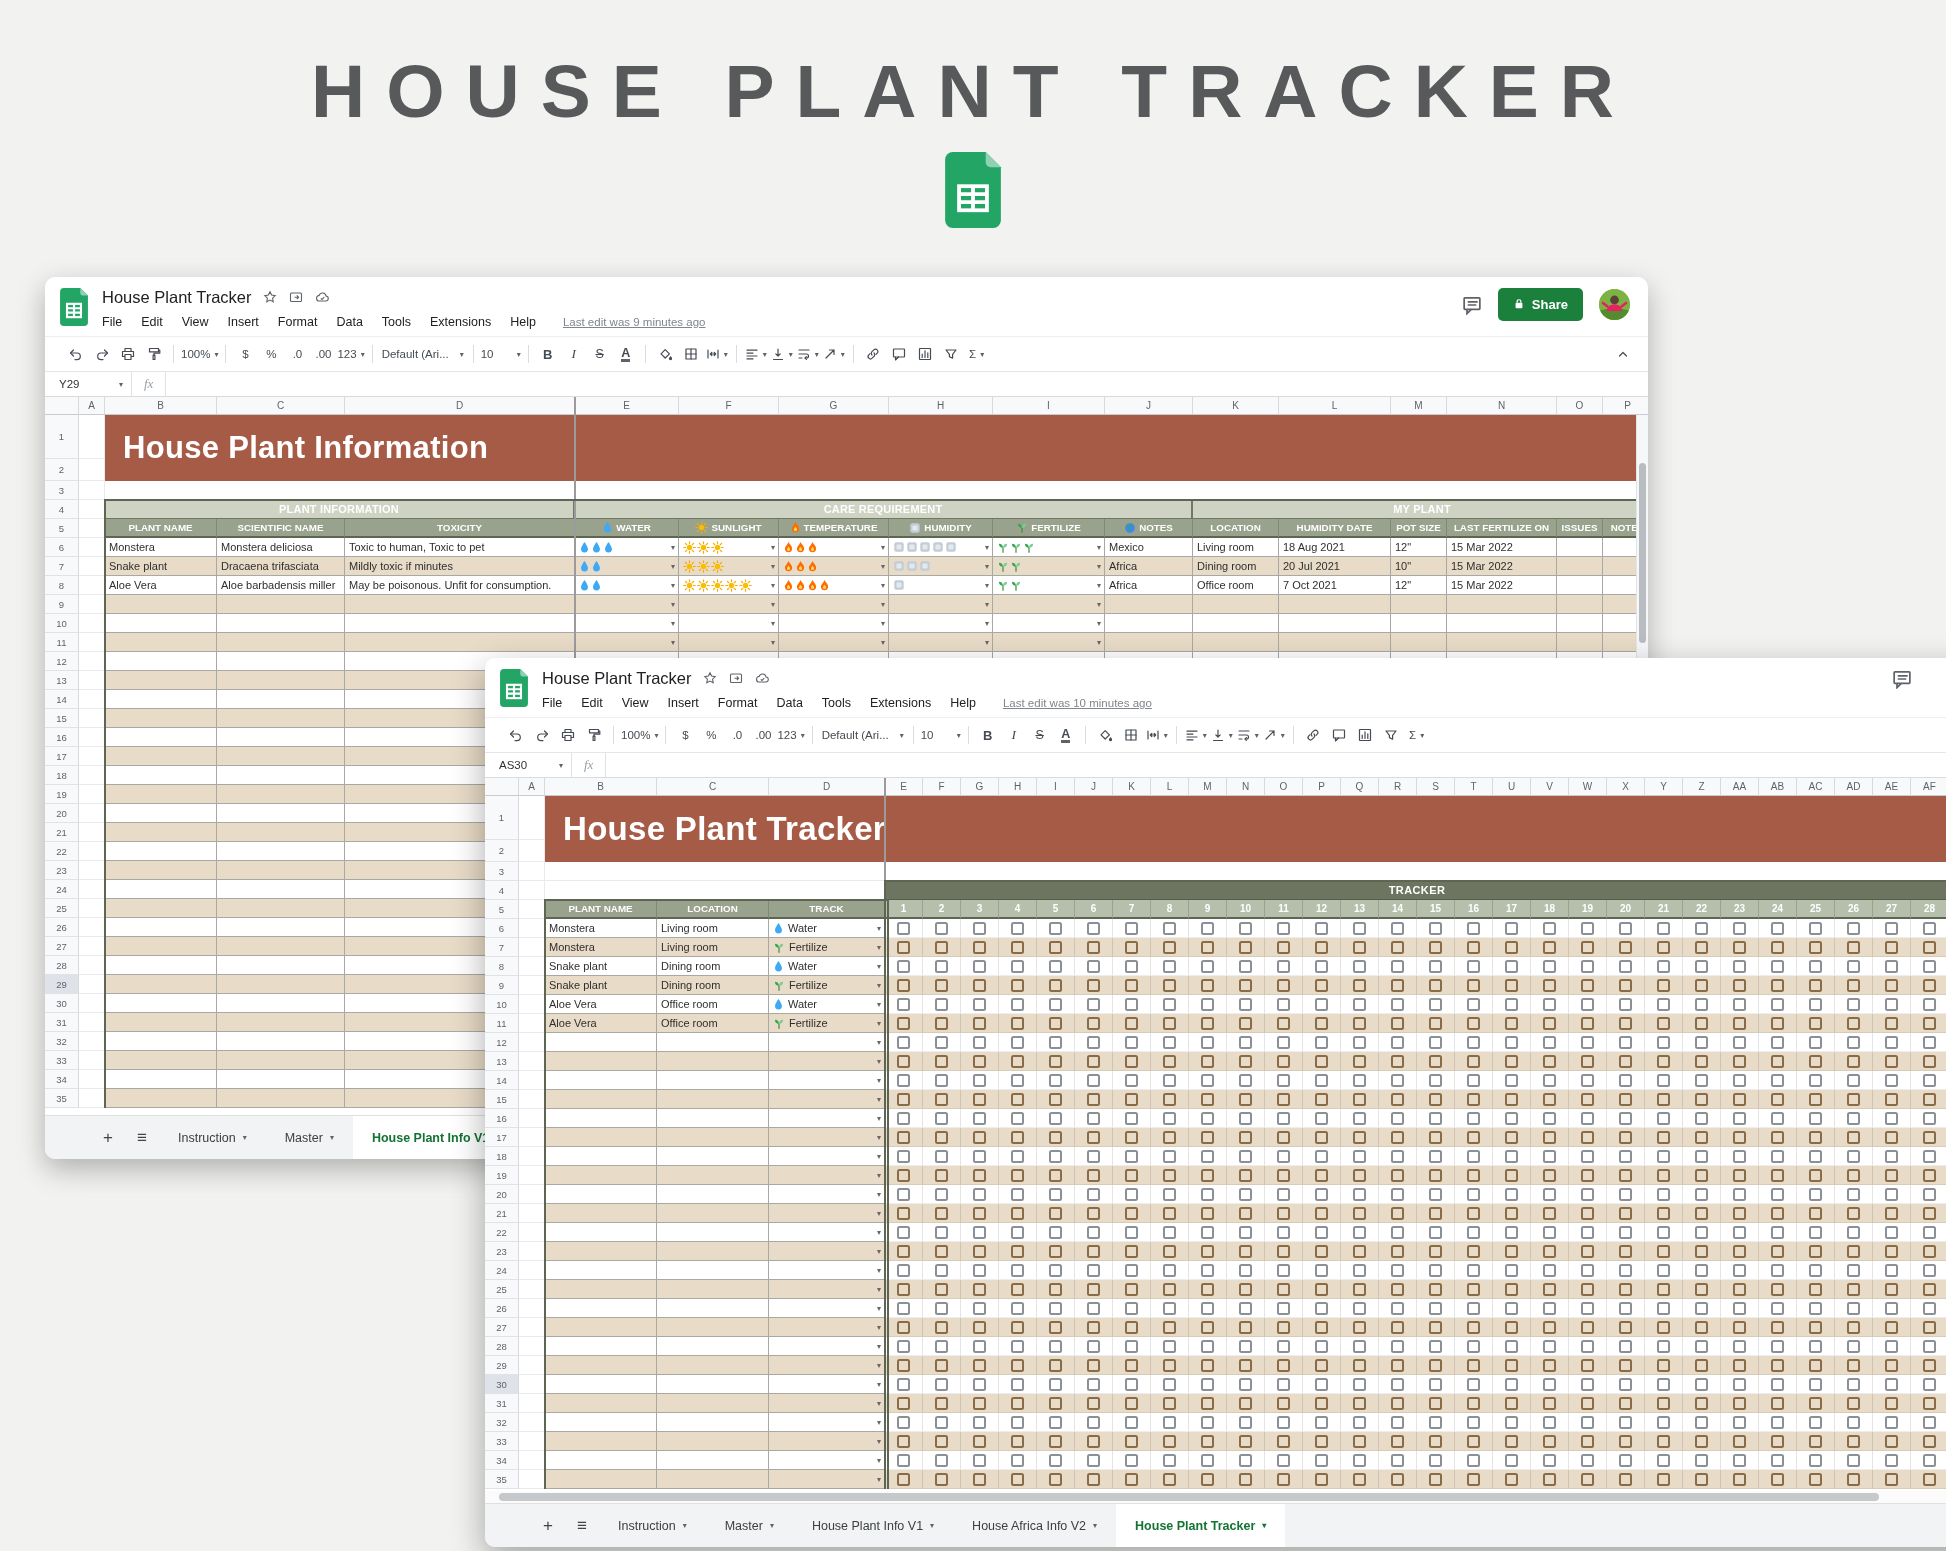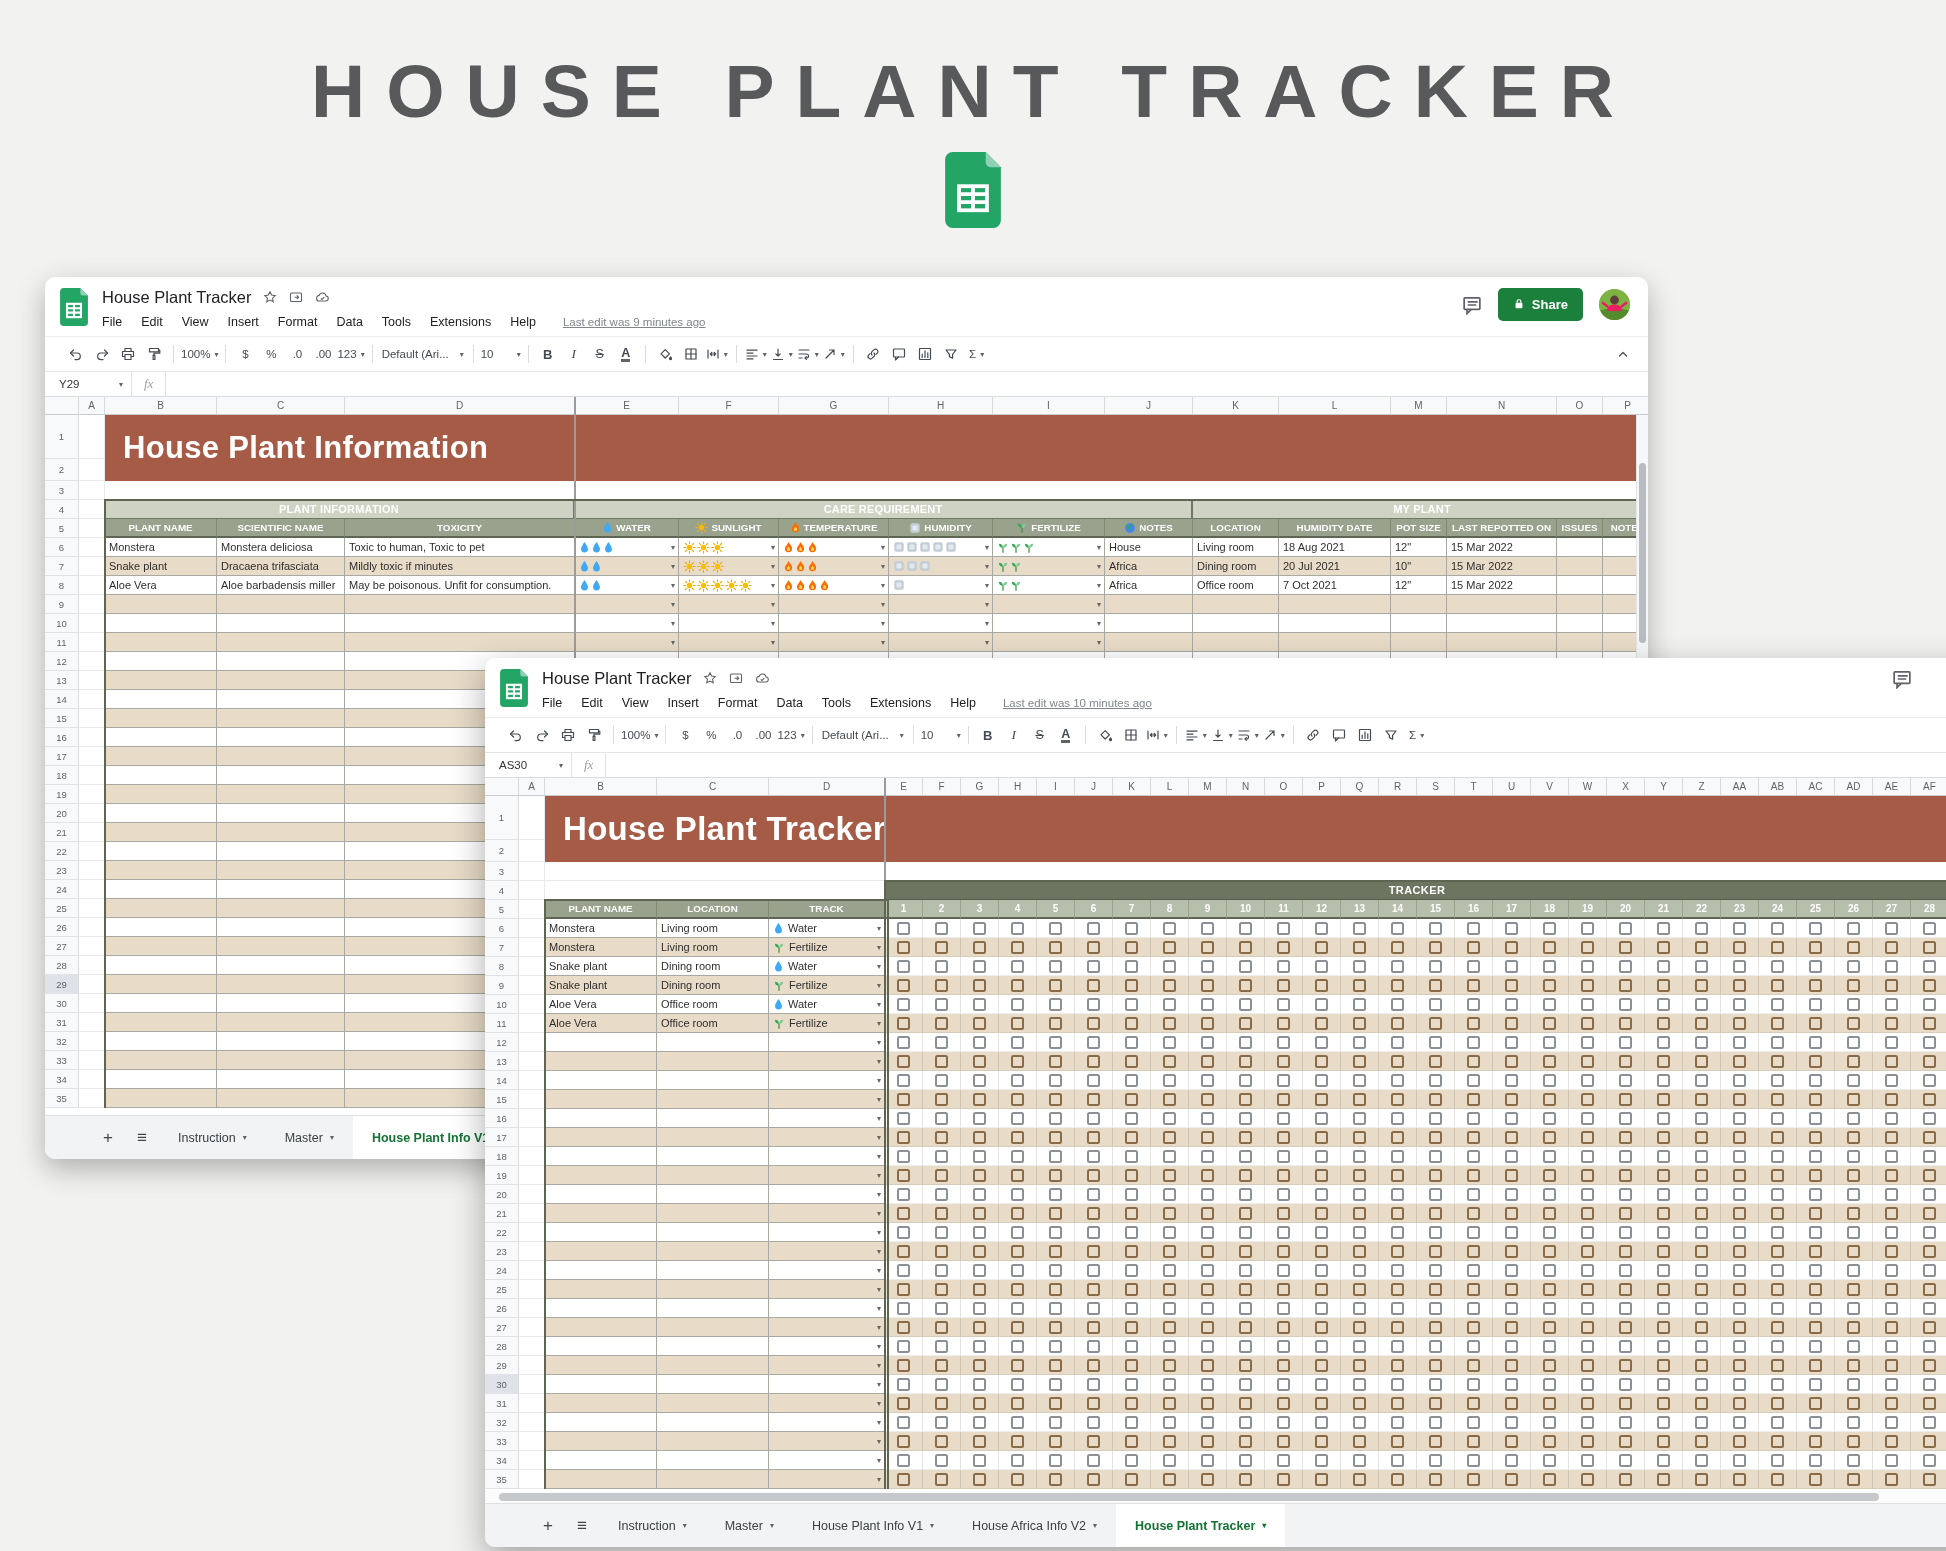--- a/index.html
+++ b/index.html
@@ -423,21 +423,21 @@
             <div class="g-cell hdr-cell" style="width: 86px; height: 19px;">
               <span>LOCATION</span>
             </div>
             <div class="g-cell hdr-cell" style="width: 112px; height: 19px;">
               <span>HUMIDITY DATE</span>
             </div>
             <div class="g-cell hdr-cell" style="width: 56px; height: 19px;">
               <span>POT SIZE</span>
             </div>
             <div class="g-cell hdr-cell" style="width: 110px; height: 19px;">
-              <span>LAST REPOTTED ON</span>
+              <span>LAST FERTILIZE ON</span>
             </div>
             <div class="g-cell hdr-cell" style="width: 46px; height: 19px;">
               <span>ISSUES</span>
             </div>
             <div class="g-cell hdr-cell" style="width: 50px; height: 19px;">
               <span>NOTES</span>
             </div>
           </div>
           <div class="g-row" style="height: 19px;">
             <div class="g-cell gut" style="width: 34px; height: 19px;">6</div>
@@ -537,21 +537,21 @@
                   <path d="M7 8c0-3 1.8-4.8 4.8-4.8C11.8 6.2 10 8 7 8z" fill="#81c995"></path>
                 </svg>
                 <svg width="12" height="13" viewBox="0 0 14 15">
                   <path d="M7 13.5V7.5" stroke="#388e3c" stroke-width="1.4"></path>
                   <path d="M7 8C7 5 5.2 3.2 2.2 3.2 2.2 6.2 4 8 7 8z" fill="#34a853"></path>
                   <path d="M7 8c0-3 1.8-4.8 4.8-4.8C11.8 6.2 10 8 7 8z" fill="#81c995"></path>
                 </svg>
               </span>
               <span class="dd-arrow">▾</span>
             </div>
-            <div class="g-cell tcell" style="width: 88px; height: 19px;">House</div>
+            <div class="g-cell tcell" style="width: 88px; height: 19px;">Mexico</div>
             <div class="g-cell tcell" style="width: 86px; height: 19px;">Living room</div>
             <div class="g-cell tcell" style="width: 112px; height: 19px;">18 Aug 2021</div>
             <div class="g-cell tcell" style="width: 56px; height: 19px;">12"</div>
             <div class="g-cell tcell" style="width: 110px; height: 19px;">15 Mar 2022</div>
             <div class="g-cell tcell" style="width: 46px; height: 19px;"></div>
             <div class="g-cell tcell" style="width: 50px; height: 19px;"></div>
           </div>
           <div class="g-row" style="height: 19px;">
             <div class="g-cell gut" style="width: 34px; height: 19px;">7</div>
             <div class="g-cell plain" style="width: 26px; height: 19px;"></div>

